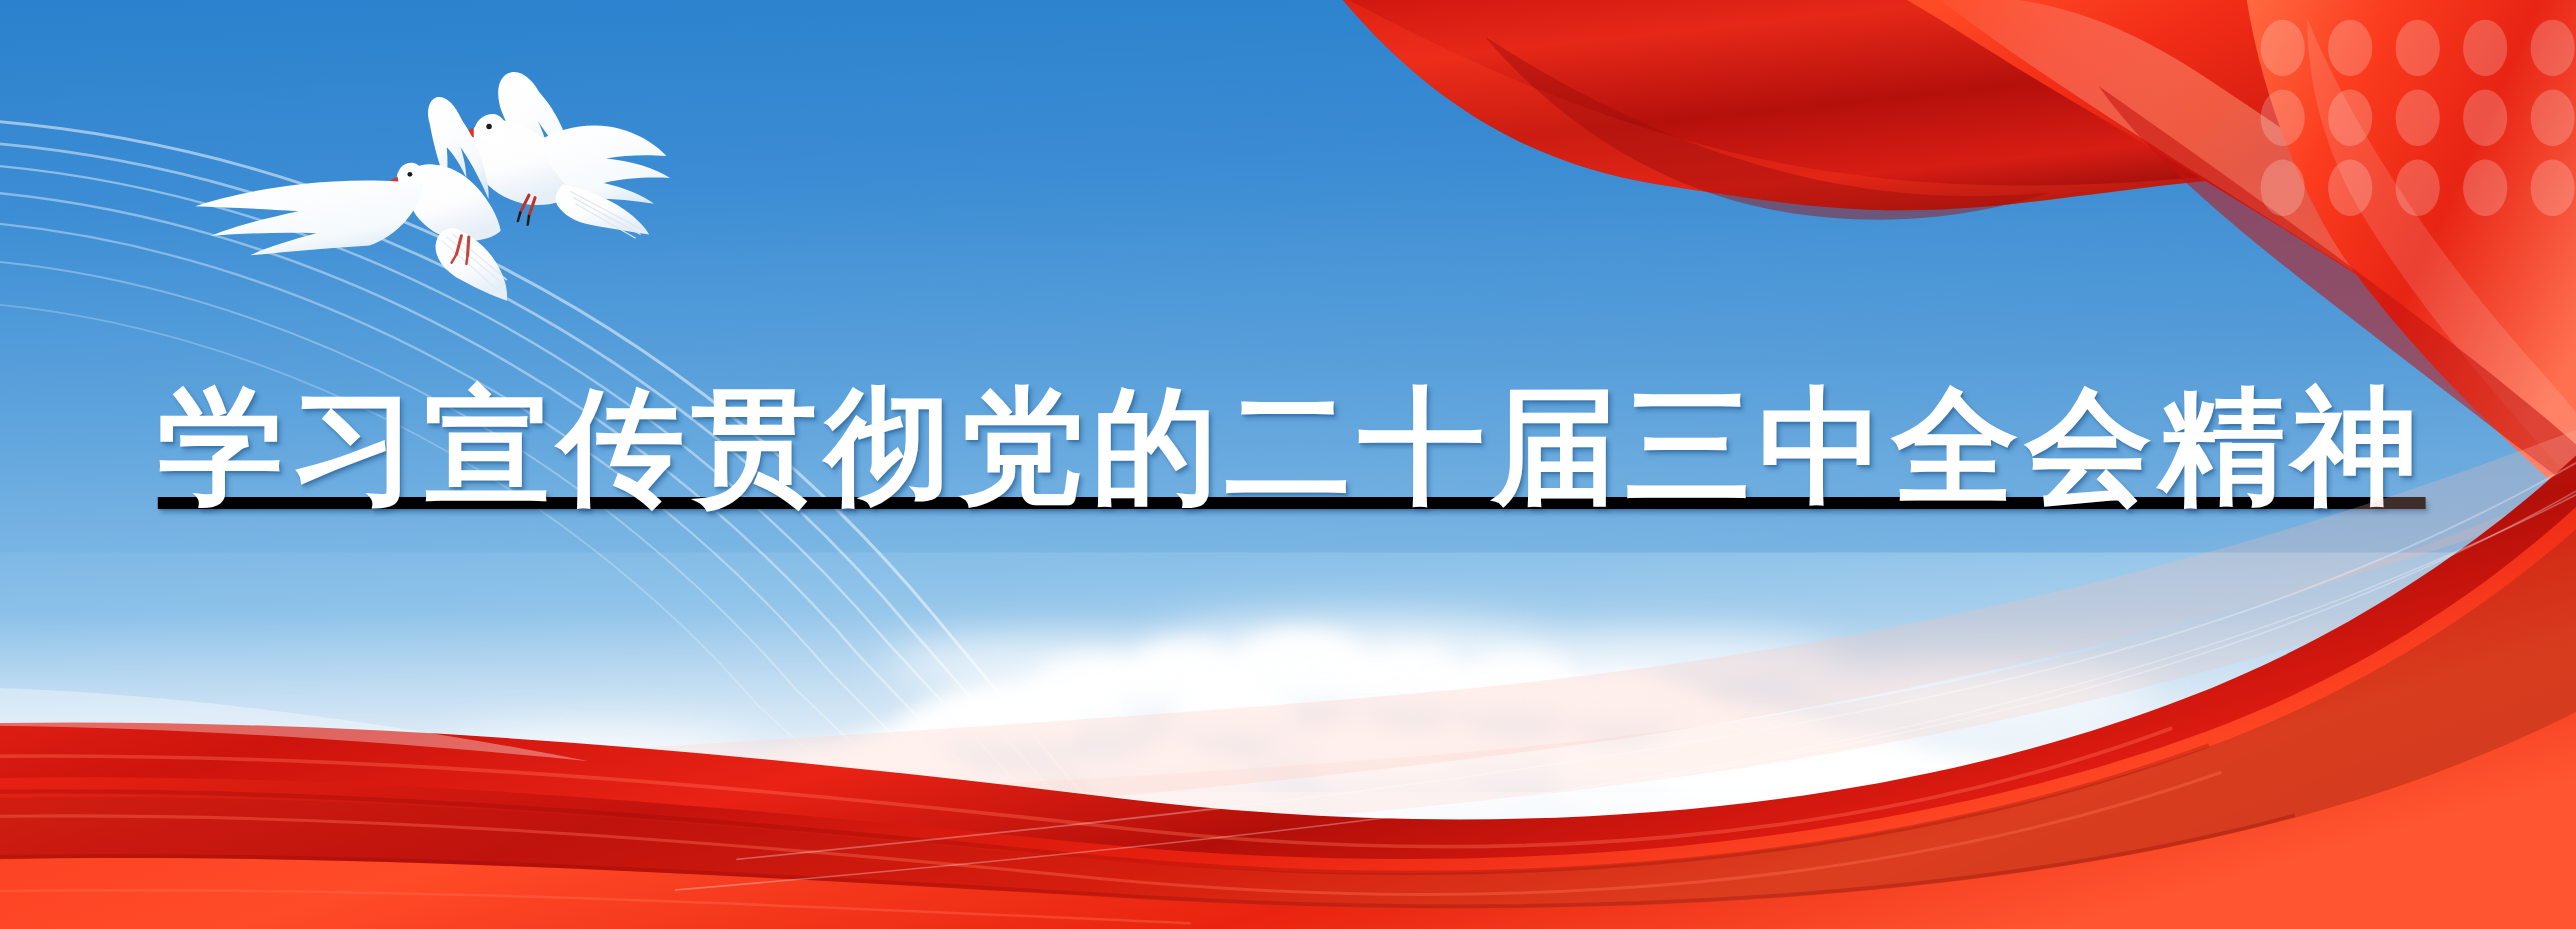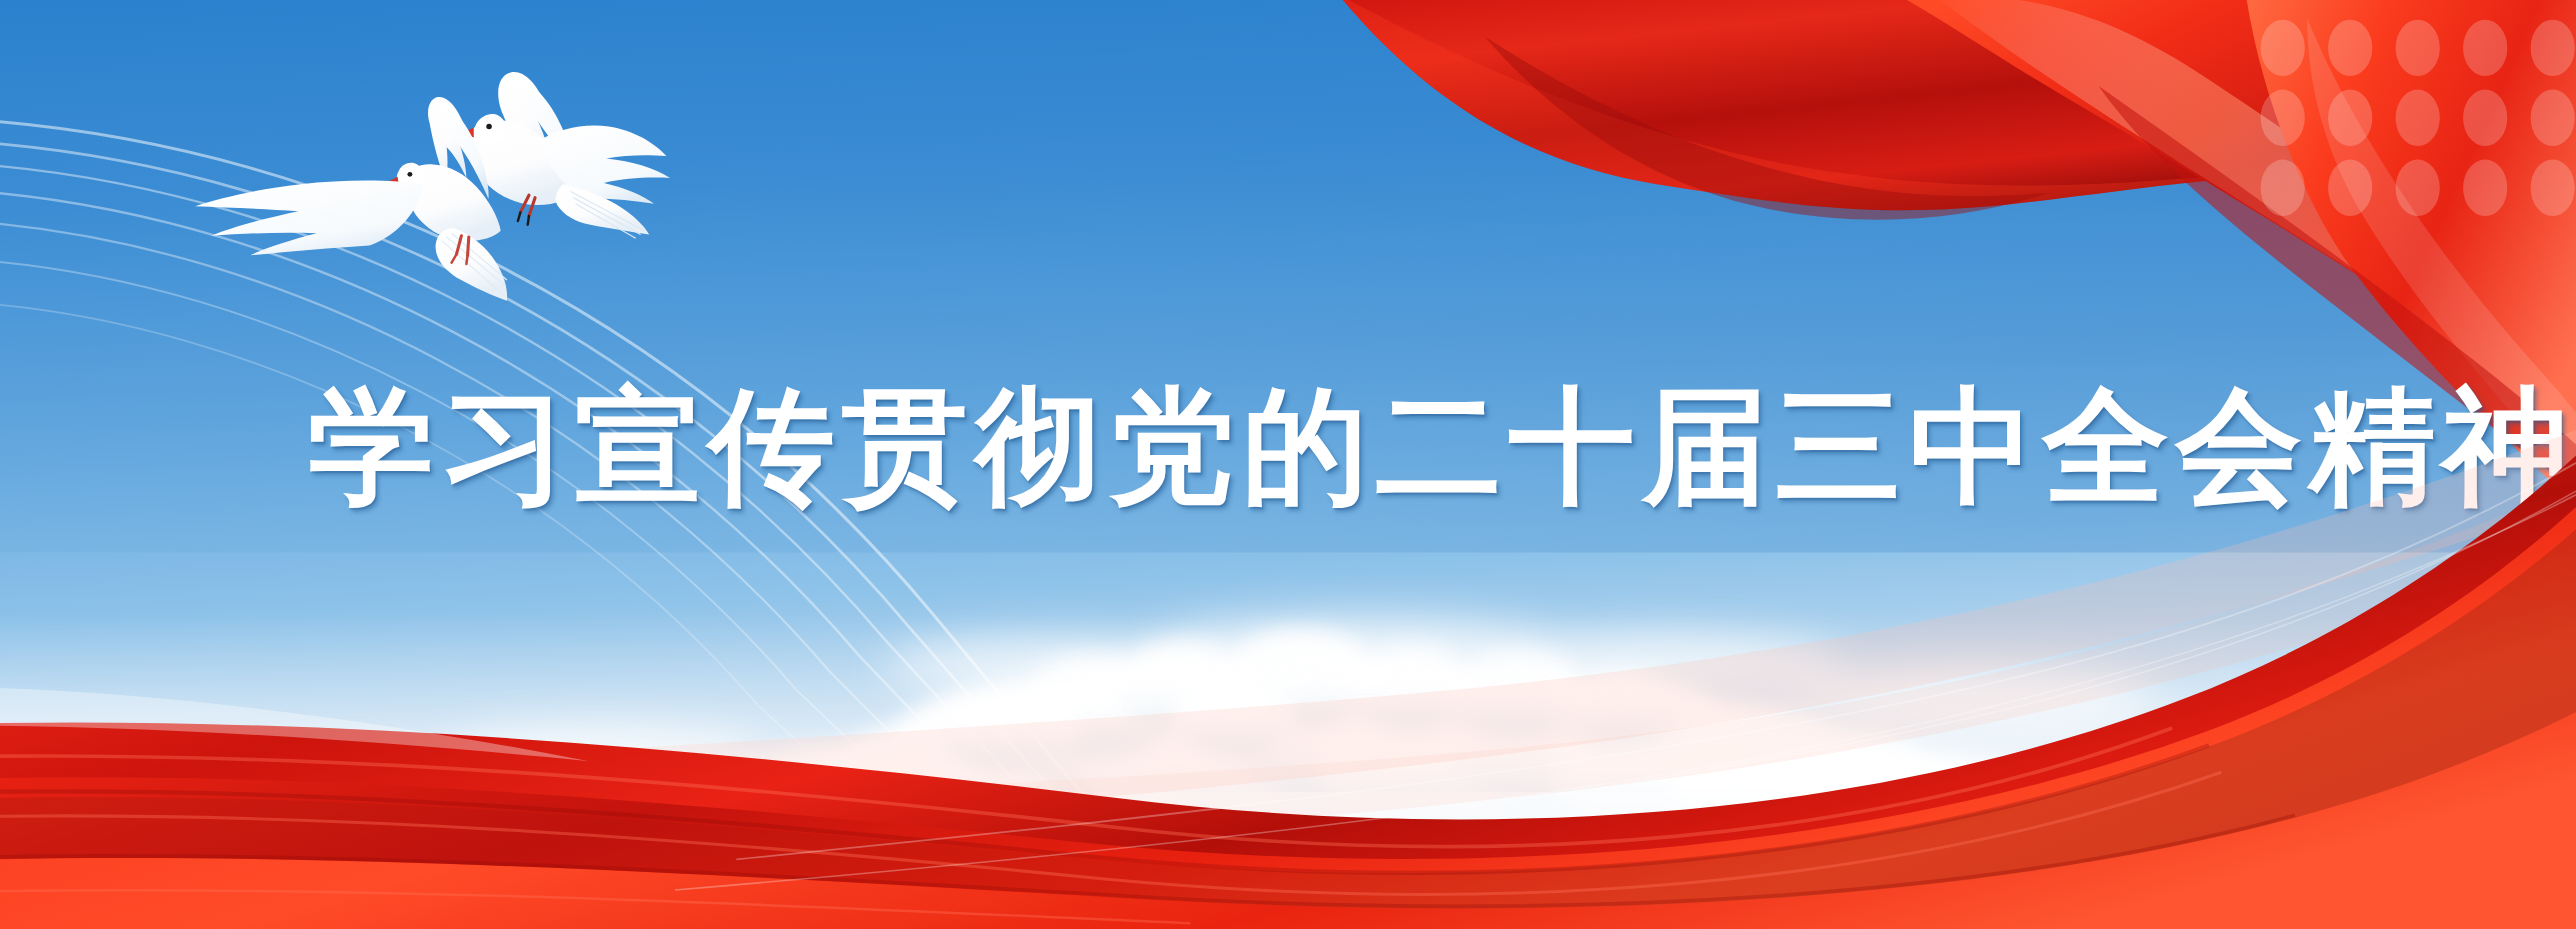--- a/index.html
+++ b/index.html
@@ -16,22 +16,23 @@
   svg.layer{display:block;}
 
   
   #title-wrap{
     position:absolute;
     left:0; right:0;
     top:377px;
     height:141px;
     display:flex;
     align-items:center;
-    justify-content:flex-end;
+    justify-content:center;
     z-index:60;
+    text-decoration:underline;
   }
   #banner-title{
     font-family:"Liberation Serif","DejaVu Serif",serif;
     font-weight:700;
     font-size:126px;
     line-height:1;
     color:#ffffff;
     letter-spacing:7.4px;
     white-space:nowrap;
     text-shadow:

